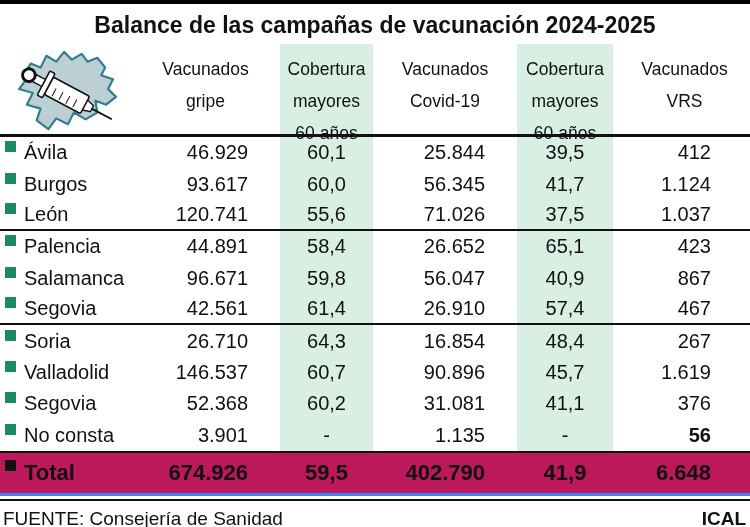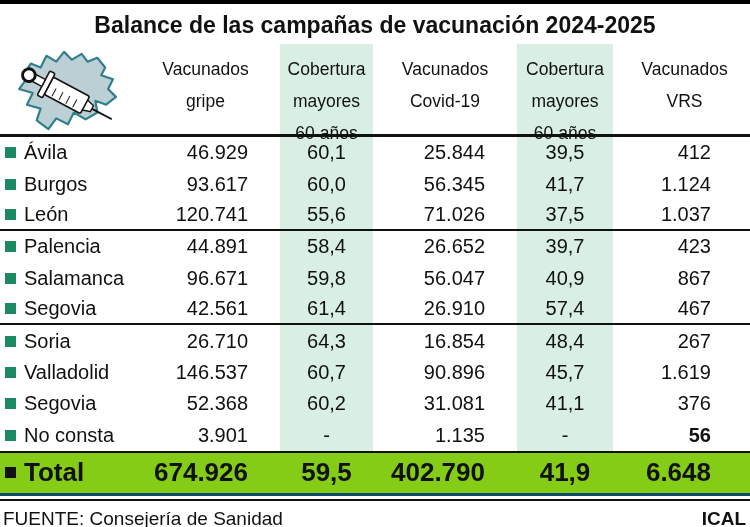--- a/index.html
+++ b/index.html
@@ -30,31 +30,31 @@
   .h-cob1  { grid-column: 4; }
   .h-covid { grid-column: 5; transform: translateX(16px); }
   .h-cob2  { grid-column: 7; }
   .h-vrs   { grid-column: 8; transform: translateX(22px); }
 
   .map-icon { position: absolute; left: 6px; top: 2px; z-index: 2; }
 
   
   .row { height: 31.4px; align-items: center; font-size: 20px; }
   .group-end { border-bottom: 2px solid #111; }
-  .cname { grid-column: 1; display: flex; align-items: center; padding-left: 5px; }
+  .cname { grid-column: 1; display: flex; padding-left: 5px; }
   .bullet { width: 11px; height: 11px; background: #1b8a63; margin-right: 8px; flex: none; }
   .c-gripe { grid-column: 2; text-align: right; }
   .c-cob1  { grid-column: 4; text-align: center; }
   .c-covid { grid-column: 5; text-align: right; }
   .c-cob2  { grid-column: 7; text-align: center; }
   .c-vrs   { grid-column: 8; text-align: right; padding-right: 1px; }
   .bold { font-weight: bold; }
 
   
-  .total { height: 45px; align-items: center; background: #84cc16; border-top: 2px solid #111; border-bottom: 3px solid #0c4a6e; font-weight: bold; font-size: 26px; }
+  .total { height: 45px; align-items: center; background: #be185d; border-top: 2px solid #111; border-bottom: 3px solid #3b82f6; font-weight: bold; font-size: 22px; }
   .total .bullet { background: #111; }
 
   .dblrule { height: 2px; background: #111; margin-top: 3px; }
 
   .footer { display: flex; justify-content: space-between; align-items: flex-start; padding: 7px 4px 0 3px; font-size: 19px; }
   .credit { font-weight: bold; }
 </style>
 </head>
 <body>
 
@@ -137,21 +137,21 @@
       </div>
 
       <div class="grid row">
         <div class="cname">
             <span class="bullet"></span>
             <span>Palencia</span>
           </div>
         <div class="c-gripe">44.891</div>
         <div class="c-cob1">58,4</div>
         <div class="c-covid">26.652</div>
-        <div class="c-cob2">39,7</div>
+        <div class="c-cob2">65,1</div>
         <div class="c-vrs">423</div>
       </div>
 
       <div class="grid row">
         <div class="cname">
             <span class="bullet"></span>
             <span>Salamanca</span>
           </div>
         <div class="c-gripe">96.671</div>
         <div class="c-cob1">59,8</div>

